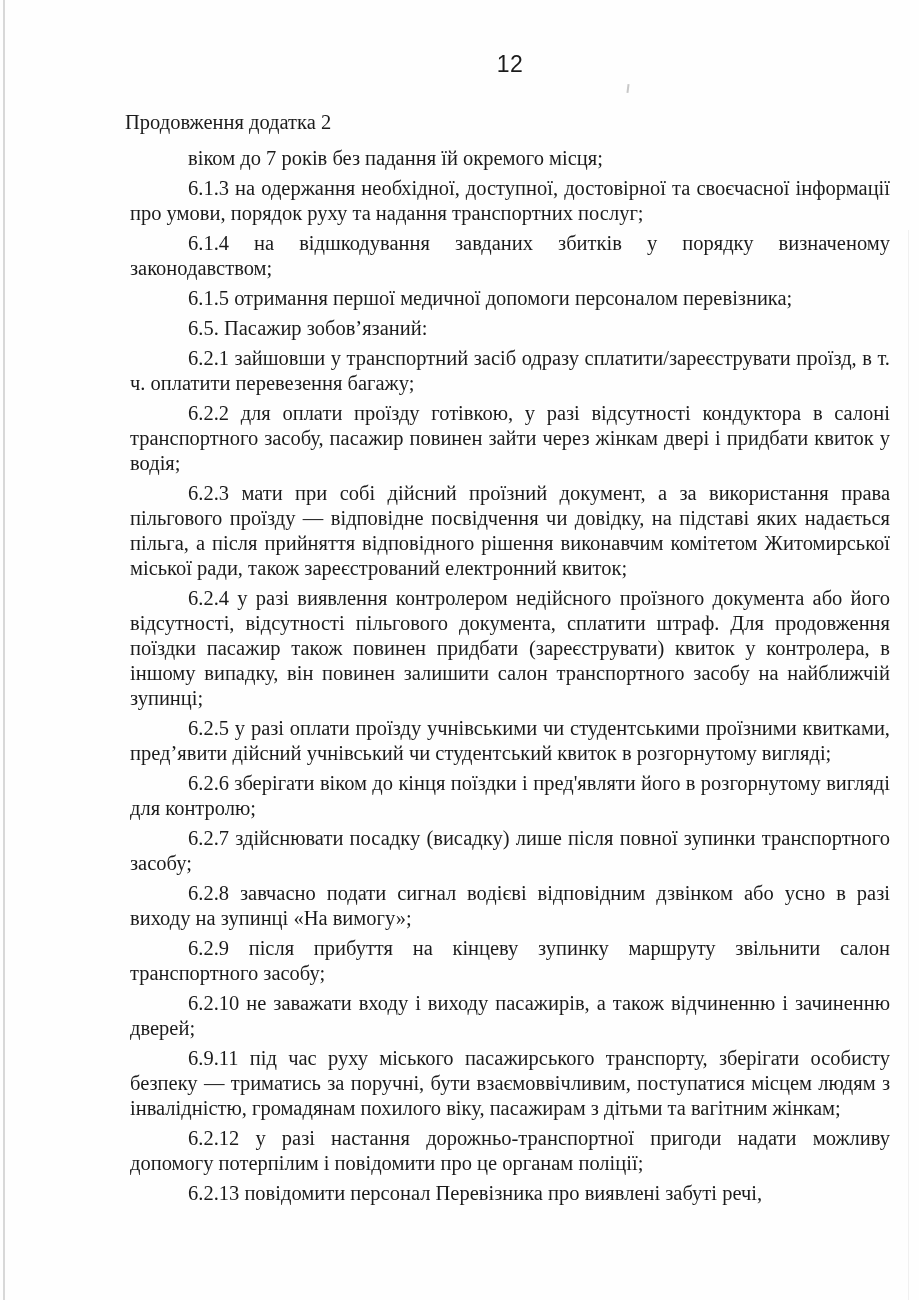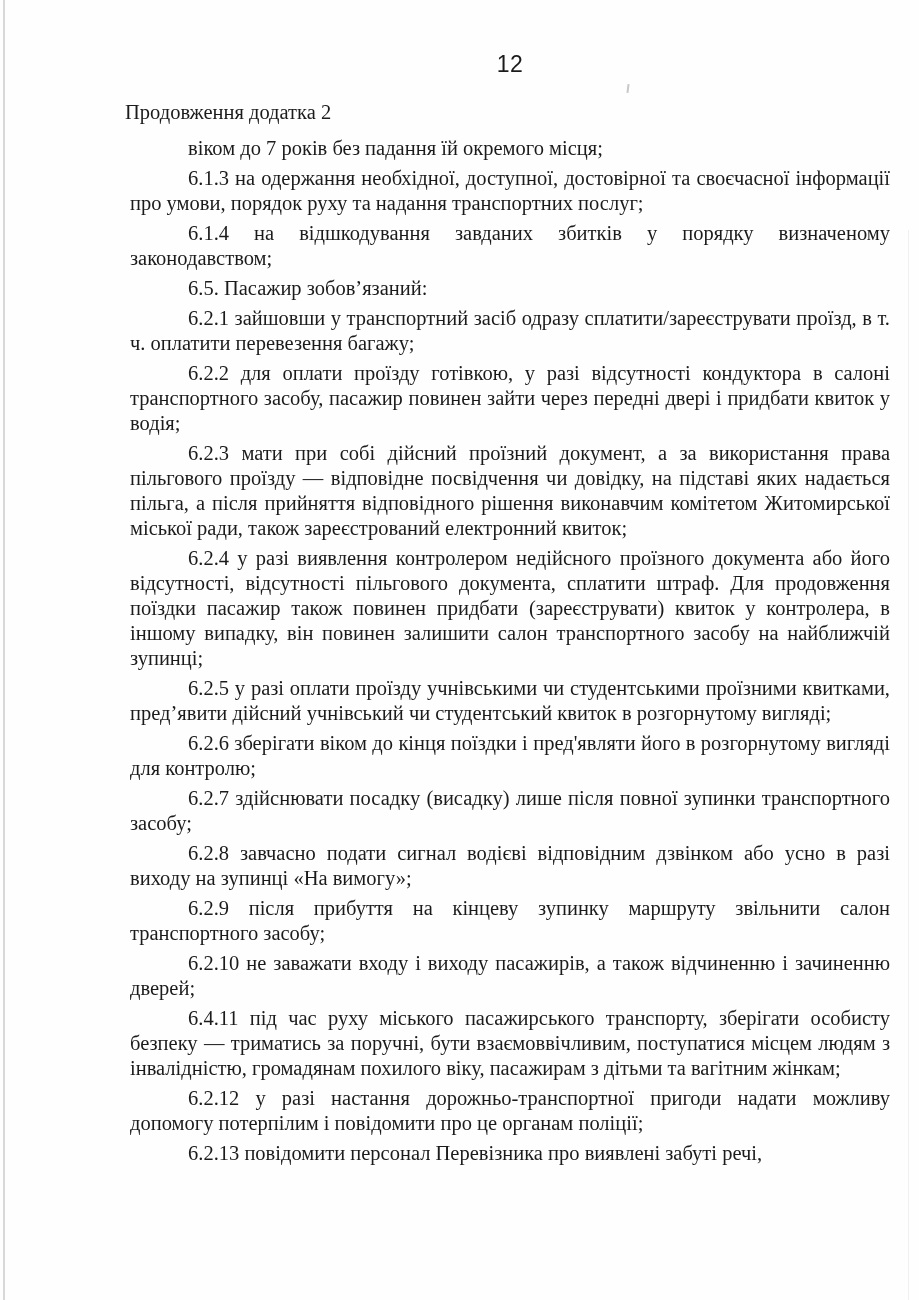--- a/index.html
+++ b/index.html
@@ -43,21 +43,21 @@
     top: 52px;
     width: 770px;
     font-size: 20.5px;
     line-height: 25px;
   }
   .page-number {
     font-family: "Liberation Sans", "DejaVu Sans", sans-serif;
     font-size: 23px;
     line-height: 25px;
     text-align: center;
-    margin-bottom: 23px;
+    margin-bottom: 33px;
     letter-spacing: 0.5px;
   }
   .header-note {
     text-align: left;
     margin-bottom: 11px;
   }
   p.para {
     margin: 5px;
     text-align: justify;
     text-indent: 58px;
@@ -74,29 +74,30 @@
   <div class="scan-edge-right"></div>
   <div class="scan-speck"></div>
 
   <div class="text-block">
     <div class="page-number">12</div>
     <div class="header-note">Продовження додатка 2</div>
 
     <p class="para">віком до 7 років без падання їй окремого місця;</p>
     <p class="para">6.1.3 на одержання необхідної, доступної, достовірної та своєчасної інформації про умови, порядок руху та надання транспортних послуг;</p>
     <p class="para">6.1.4 на відшкодування завданих збитків у порядку визначеному законодавством;</p>
+    <p class="para">6.1.5 отримання першої медичної допомоги персоналом перевізника;</p>
     <p class="para">6.5. Пасажир зобов’язаний:</p>
     <p class="para">6.2.1 зайшовши у транспортний засіб одразу сплатити/зареєструвати проїзд, в т. ч. оплатити перевезення багажу;</p>
-    <p class="para">6.2.2 для оплати проїзду готівкою, у разі відсутності кондуктора в салоні транспортного засобу, пасажир повинен зайти через передні двері і придбати квиток у водія;</p>
+    <p class="para">6.2.2 для оплати проїзду готівкою, у разі відсутності кондуктора в салоні транспортного засобу, пасажир повинен зайти через жінкам двері і придбати квиток у водія;</p>
     <p class="para">6.2.3 мати при собі дійсний проїзний документ, а за використання права пільгового проїзду — відповідне посвідчення чи довідку, на підставі яких надається пільга, а після прийняття відповідного рішення виконавчим комітетом Житомирської міської ради, також зареєстрований електронний квиток;</p>
     <p class="para">6.2.4 у разі виявлення контролером недійсного проїзного документа або його відсутності, відсутності пільгового документа, сплатити штраф. Для продовження поїздки пасажир також повинен придбати (зареєструвати) квиток у контролера, в іншому випадку, він повинен залишити салон транспортного засобу на найближчій зупинці;</p>
     <p class="para">6.2.5 у разі оплати проїзду учнівськими чи студентськими проїзними квитками, пред’явити дійсний учнівський чи студентський квиток в розгорнутому вигляді;</p>
     <p class="para">6.2.6 зберігати віком до кінця поїздки і пред'являти його в розгорнутому вигляді для контролю;</p>
     <p class="para">6.2.7 здійснювати посадку (висадку) лише після повної зупинки транспортного засобу;</p>
     <p class="para">6.2.8 завчасно подати сигнал водієві відповідним дзвінком або усно в разі виходу на зупинці «На вимогу»;</p>
     <p class="para">6.2.9 після прибуття на кінцеву зупинку маршруту звільнити салон транспортного засобу;</p>
     <p class="para">6.2.10 не заважати входу і виходу пасажирів, а також відчиненню і зачиненню дверей;</p>
-    <p class="para">6.4.11 під час руху міського пасажирського транспорту, зберігати особисту безпеку — триматись за поручні, бути взаємоввічливим, поступатися місцем людям з інвалідністю, громадянам похилого віку, пасажирам з дітьми та вагітним жінкам;</p>
+    <p class="para">6.9.11 під час руху міського пасажирського транспорту, зберігати особисту безпеку — триматись за поручні, бути взаємоввічливим, поступатися місцем людям з інвалідністю, громадянам похилого віку, пасажирам з дітьми та вагітним жінкам;</p>
     <p class="para">6.2.12 у разі настання дорожньо-транспортної пригоди надати можливу допомогу потерпілим і повідомити про це органам поліції;</p>
     <p class="para">6.2.13 повідомити персонал Перевізника про виявлені забуті речі,</p>
   </div>
 
 </div>
 
 </body></html>

